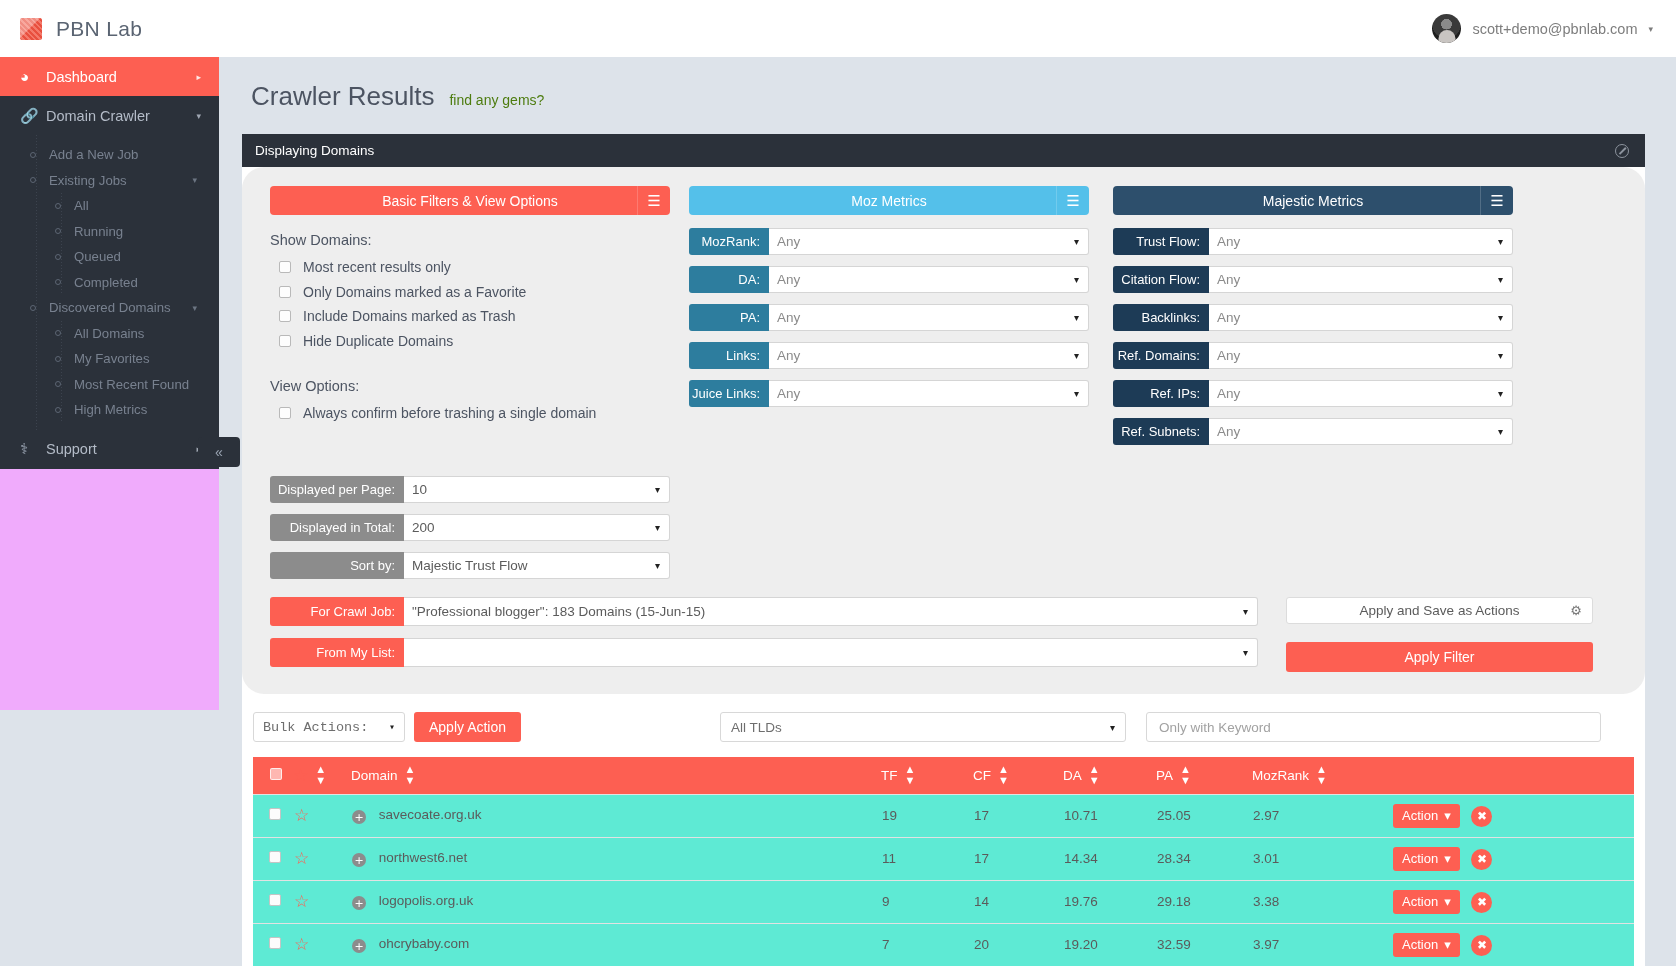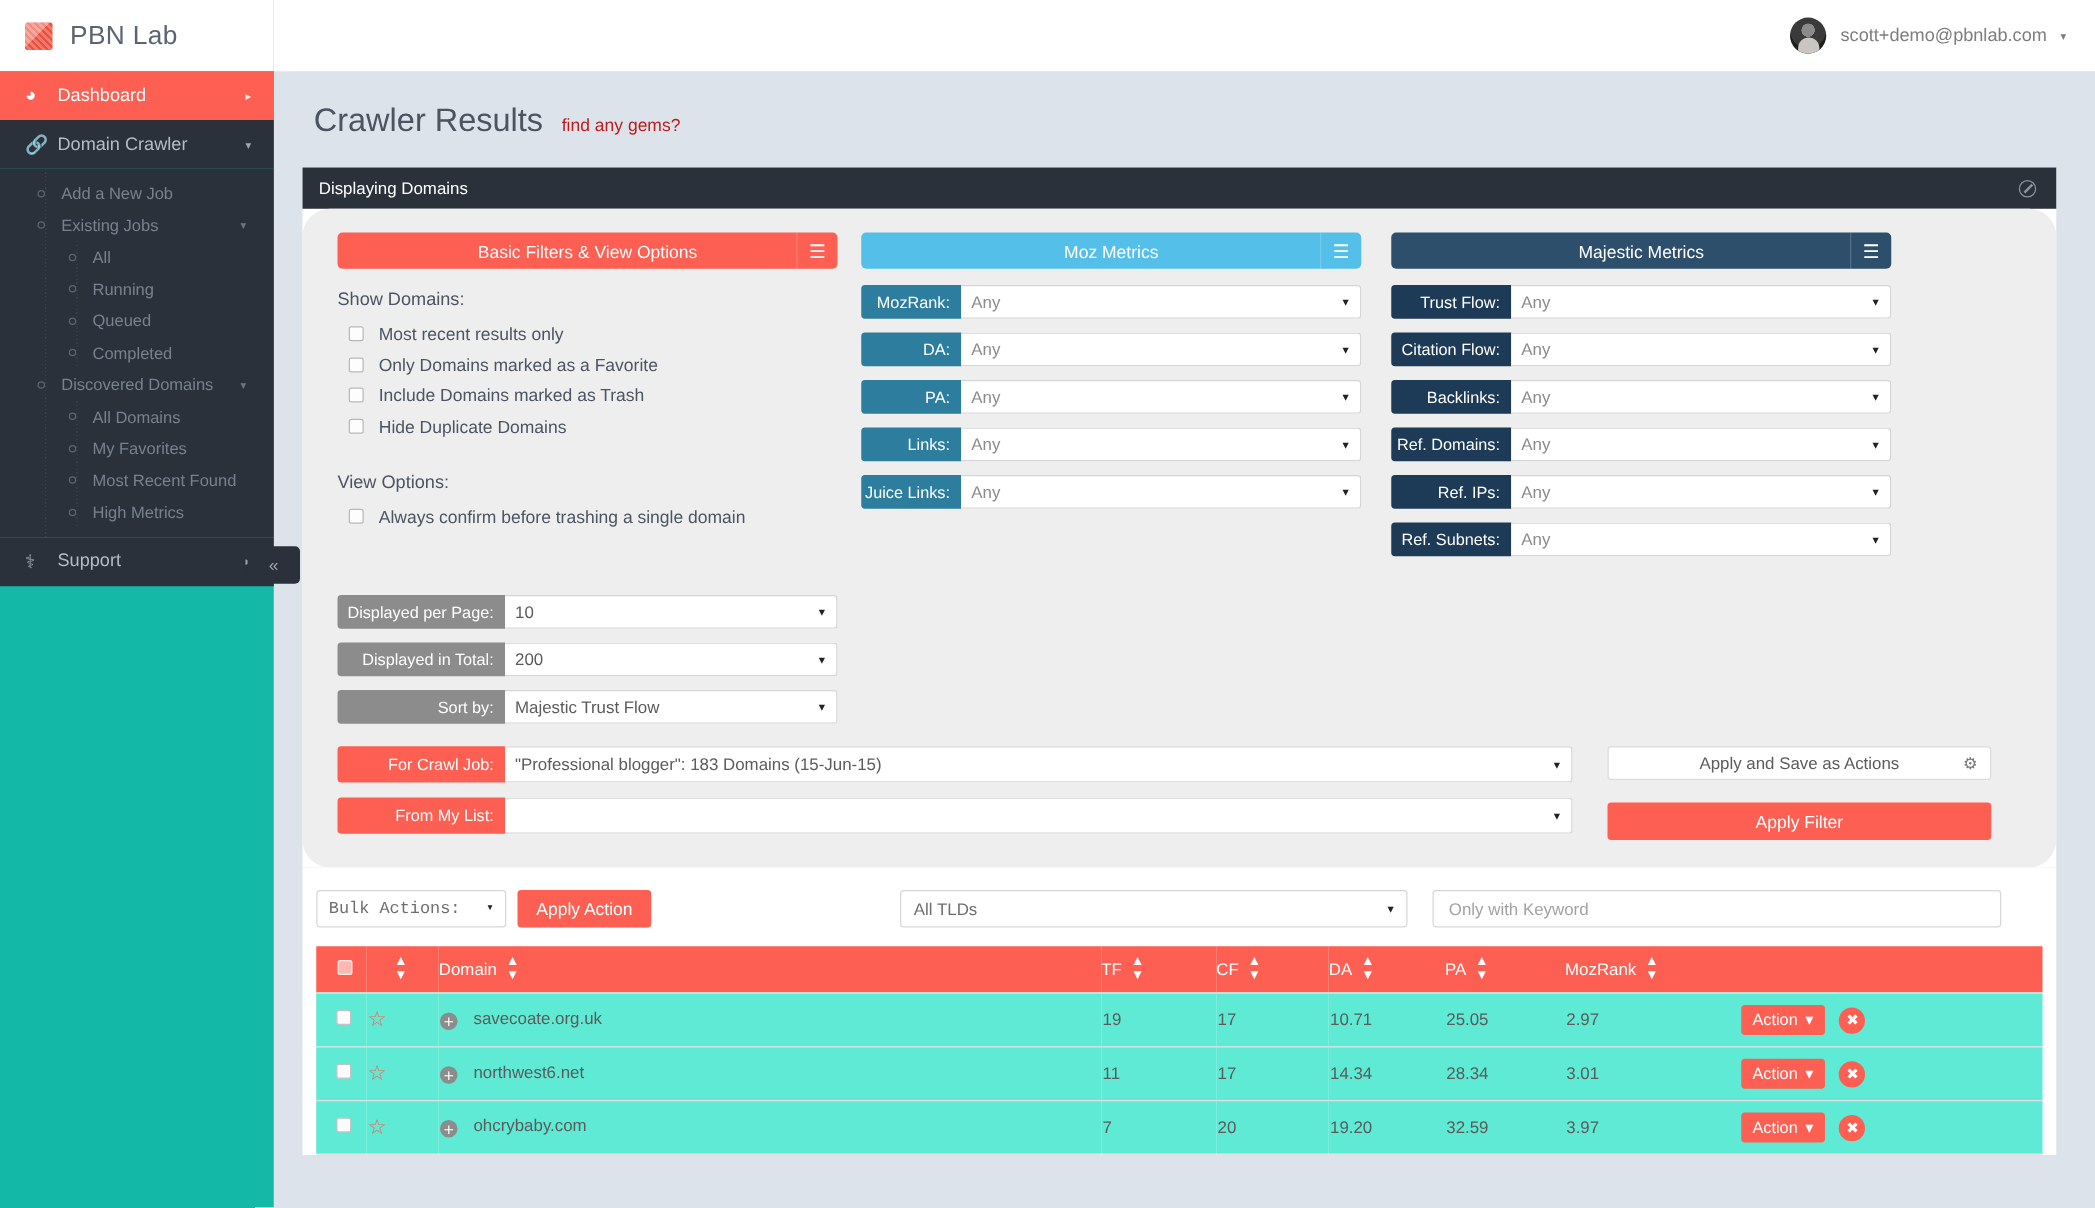--- a/index.html
+++ b/index.html
@@ -11,22 +11,22 @@
     font-size:14px;
     background:#dde3ea;
     overflow:hidden;
     color:#333;
   }
   .app { position:relative; width:1676px; height:966px; display:flex; }
 
   
   .sidebar {
     width:219px; flex:0 0 219px;
-    background:#14b8a6;
-    height:966px;
+    background:#f0abfc;
+    height:710px;
     position:relative;
     z-index:5;
   }
   .brand {
     height:57px; background:#ffffff;
     display:flex; align-items:center;
     padding-left:20px; gap:14px;
   }
   .brand-logo {
     width:22px; height:22px;
@@ -99,21 +99,21 @@
   .avatar:after{
     content:""; position:absolute; left:50%; top:54%; transform:translateX(-50%);
     width:17px;height:17px;border-radius:50% 50% 40% 40%;
     background:#c9c5c2;
   }
   .user-email { color:#7d7d7d; font-size:14.5px; }
   .user-caret { color:#7d7d7d; font-size:9px; }
 
   .page-head { padding:24px 0 0 32px; }
   .page-title { font-size:26px; color:#4c5462; font-weight:400; display:inline-block; }
-  .page-sub { font-size:14px; color:#b91c1c; margin-left:11px; }
+  .page-sub { font-size:14px; color:#4d7c0f; margin-left:11px; }
 
   .panel { margin:22px 31px 0 23px; background:#fff; }
   .panel-head {
     background:#2b313a; color:#fff; height:33px;
     display:flex; align-items:center; justify-content:space-between;
     padding:0 16px 0 13px; font-size:13.5px;
   }
   .panel-head .tools { display:flex; gap:7px; }
   .tool-dot {
     width:14px;height:14px;border-radius:50%;
@@ -671,20 +671,40 @@
             <td class="num">3.01</td>
             <td>
               <span class="btn-action">
                 <span>Action</span>
                 <span>▾</span>
               </span>
               <span class="btn-x">✖</span>
             </td>
           </tr>
 
+          <tr>
+            <td class="cell-chk"><span class="row-chk"></span></td>
+            <td class="cell-star"><span class="star hollow"></span></td>
+            <td class="cell-domain">
+              <span class="plus-ico">+</span>
+              <span>logopolis.org.uk</span>
+            </td>
+            <td class="num">9</td>
+            <td class="num">14</td>
+            <td class="num">19.76</td>
+            <td class="num">29.18</td>
+            <td class="num">3.38</td>
+            <td>
+              <span class="btn-action">
+                <span>Action</span>
+                <span>▾</span>
+              </span>
+              <span class="btn-x">✖</span>
+            </td>
+          </tr>
 
           <tr>
             <td class="cell-chk"><span class="row-chk"></span></td>
             <td class="cell-star"><span class="star hollow"></span></td>
             <td class="cell-domain">
               <span class="plus-ico">+</span>
               <span>ohcrybaby.com</span>
             </td>
             <td class="num">7</td>
             <td class="num">20</td>

